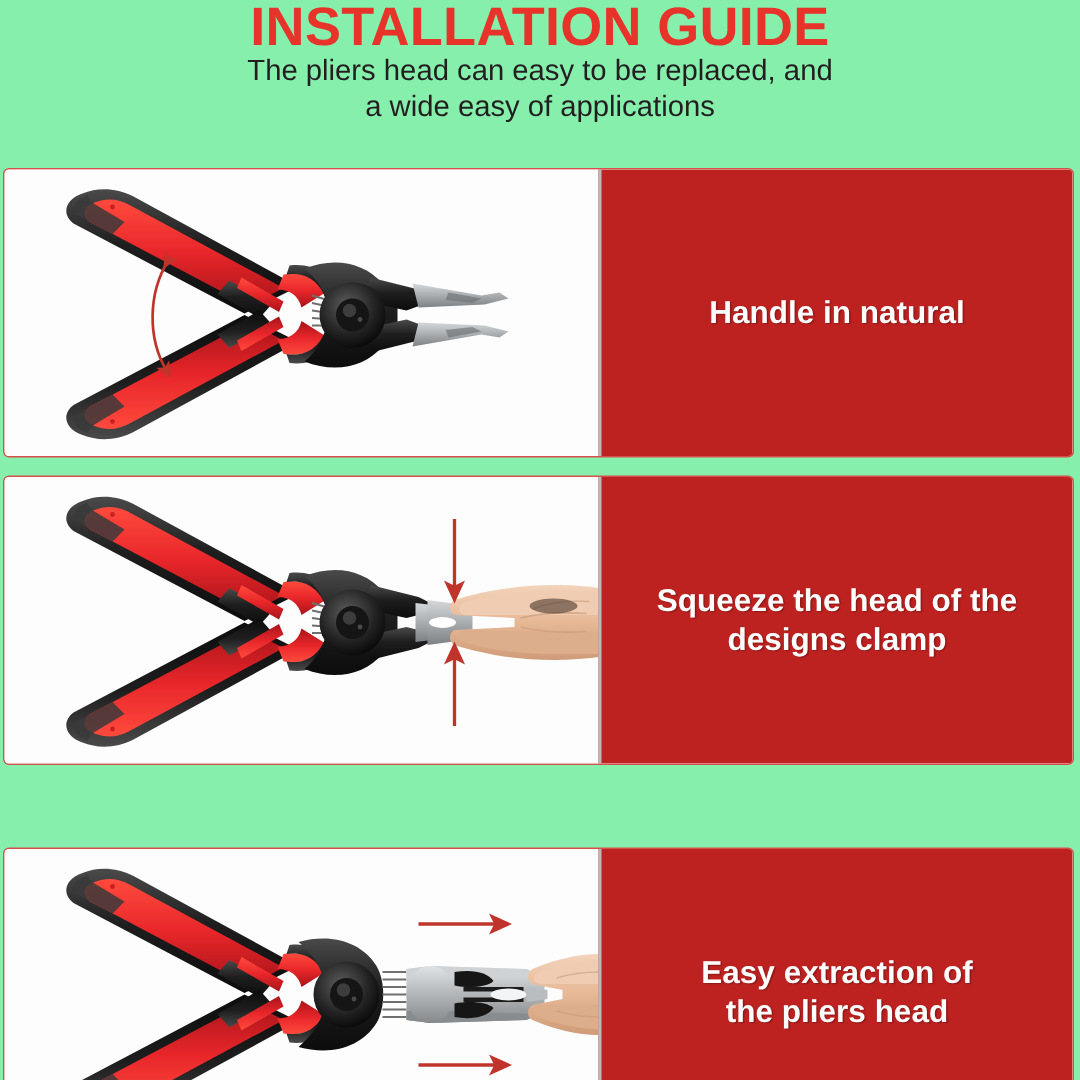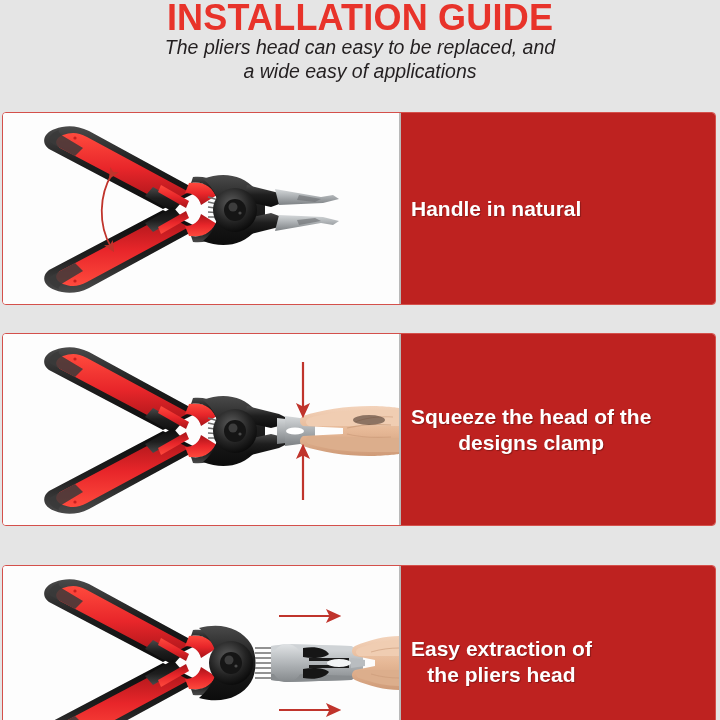--- a/index.html
+++ b/index.html
@@ -12,21 +12,21 @@
     height: 720px;
     overflow: hidden;
     font-family: "Liberation Sans", sans-serif;
     -webkit-font-smoothing: antialiased;
   }
 
   #page {
     position: relative;
     width: 720px;
     height: 720px;
-    background: #e5e5e5;
+    background: #86efac;
   }
 
   
   .header {
     position: absolute;
     left: 0;
     top: 0;
     width: 720px;
     height: 110px;
     text-align: center;
@@ -51,37 +51,36 @@
     width: 720px;
     font-size: 19.5px;
     line-height: 23.5px;
     color: #231f20;
     text-align: center;
     font-weight: normal;
   }
   .subtitle .l {
     display: block;
     white-space: nowrap;
-    font-style: italic;
   }
 
   
   .panel {
     position: absolute;
     left: 2px;
     width: 714px;
     height: 193px;
     border: 1px solid #d4504b;
     border-radius: 4px;
     background: #ffffff;
     overflow: hidden;
     box-sizing: border-box;
   }
   #panel-1 { top: 112px; }
-  #panel-2 { top: 317px; margin-top: 16px; }
+  #panel-2 { top: 317px; }
   #panel-3 { top: 521px; margin-top: 44px; }
 
   .panel-photo {
     position: absolute;
     left: 0;
     top: 0;
     width: 396px;
     height: 100%;
     background: #fdfdfd;
     overflow: hidden;
@@ -90,20 +89,21 @@
     position: absolute;
     right: 0;
     top: 0;
     width: 316px;
     height: 100%;
     background: #be2220;
     border-left: 2px solid #b9b9b9;
     box-sizing: border-box;
     display: flex;
     align-items: center;
+    justify-content: center;
   }
   .caption-text {
     color: #ffffff;
     font-size: 21px;
     line-height: 26px;
     font-weight: bold;
     text-align: center;
     padding: 0 10px;
     text-shadow: 1px 1px 1px rgba(0,0,0,0.28);
   }

